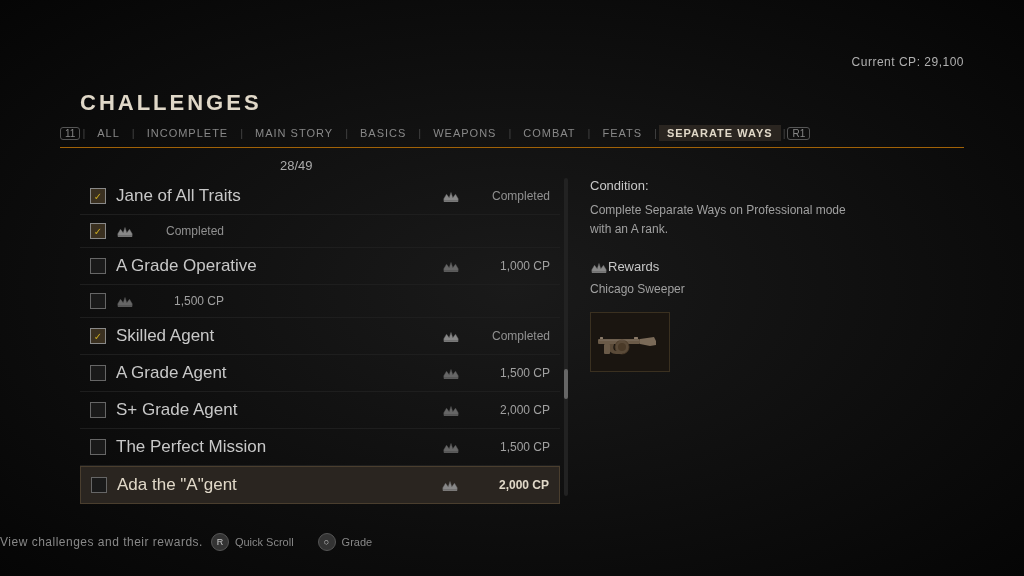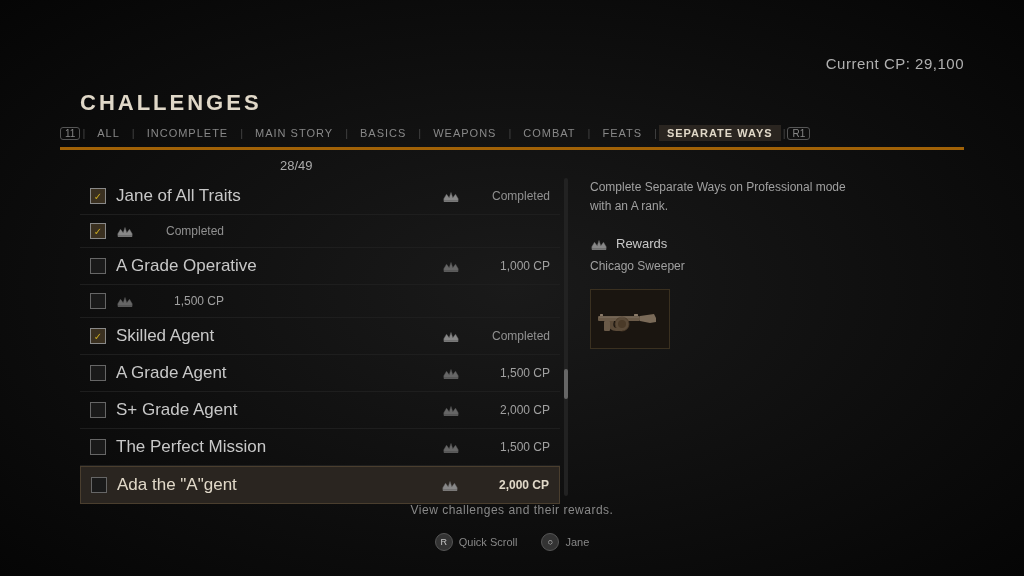--- a/index.html
+++ b/index.html
@@ -27,21 +27,21 @@
       z-index: 1;
       width: 100%;
       height: 100%;
     }
 
     
     .current-cp {
       position: absolute;
       top: 55px;
       right: 60px;
-      font-size: 15px;
+      font-size: 12px;
       color: #b0b0b0;
       letter-spacing: 0.5px;
     }
 
     
     .challenges-title {
       position: absolute;
       top: 90px;
       left: 80px;
       font-size: 22px;
@@ -53,21 +53,21 @@
 
     
     .tabs-bar {
       position: absolute;
       top: 125px;
       left: 60px;
       right: 60px;
       display: flex;
       align-items: center;
       gap: 0;
-      border-bottom: 3px solid #a16207;
+      border-bottom: 1px solid #a16207;
       padding-bottom: 6px;
     }
 
     .tab-item {
       color: #888;
       font-size: 11px;
       letter-spacing: 1px;
       text-transform: uppercase;
       padding: 0 10px;
       cursor: pointer;
@@ -220,21 +220,21 @@
       margin-bottom: 12px;
     }
 
     .rewards-section {
       margin-top: 20px;
     }
 
     .rewards-label {
       display: flex;
       align-items: center;
-      gap: 8px;
+      gap: 0;
       font-size: 13px;
       color: #c8c8c8;
       margin-bottom: 8px;
     }
 
     .rewards-item-name {
       font-size: 12px;
       color: #a0a0a0;
       margin-bottom: 16px;
     }
@@ -250,23 +250,23 @@
       overflow: hidden;
     }
 
     
     .bottom-bar {
       position: absolute;
       bottom: 25px;
       left: 0;
       right: 0;
       display: flex;
-      flex-direction: column;
-      align-items: center;
-      gap: 16px;
+      flex-direction: row;
+      align-items: center;
+      gap: 8px;
     }
 
     .bottom-hint {
       font-size: 12px;
       color: #888;
       letter-spacing: 0.5px;
     }
 
     .bottom-controls {
       display: flex;
@@ -423,20 +423,21 @@
       </svg>
       <span class="challenge-reward" style="color:#e0d8c8;font-weight:bold;">2,000 CP</span>
     </div>
 
     <div class="scrollbar-track">
       <div class="scrollbar-thumb"></div>
     </div>
   </div>
 
   <div class="detail-panel">
+    <div class="detail-condition-label">Condition:</div>
     <div class="detail-condition-text">Complete Separate Ways on Professional mode<br>with an A rank.</div>
 
     <div class="rewards-section">
       <div class="rewards-label">
         <svg width="18" height="14" viewBox="0 0 20 14" fill="none">
           <path d="M2 12 L2 10 L5 5 L8 9 L10 3 L12 9 L15 5 L18 10 L18 12 Z" fill="#888" stroke="#666" stroke-width="0.5"></path>
           <rect x="2" y="12" width="16" height="1.5" fill="#888"></rect>
         </svg>
         <span>Rewards</span>
       </div>
@@ -467,18 +468,18 @@
 
   <div class="bottom-bar">
     <div class="bottom-hint">View challenges and their rewards.</div>
     <div class="bottom-controls">
       <div class="control-item">
         <div class="control-btn">R</div>
         <span>Quick Scroll</span>
       </div>
       <div class="control-item">
         <div class="control-btn">○</div>
-        <span>Jane</span>
+        <span>Grade</span>
       </div>
     </div>
   </div>
 
 </div>
 
 </body></html>

